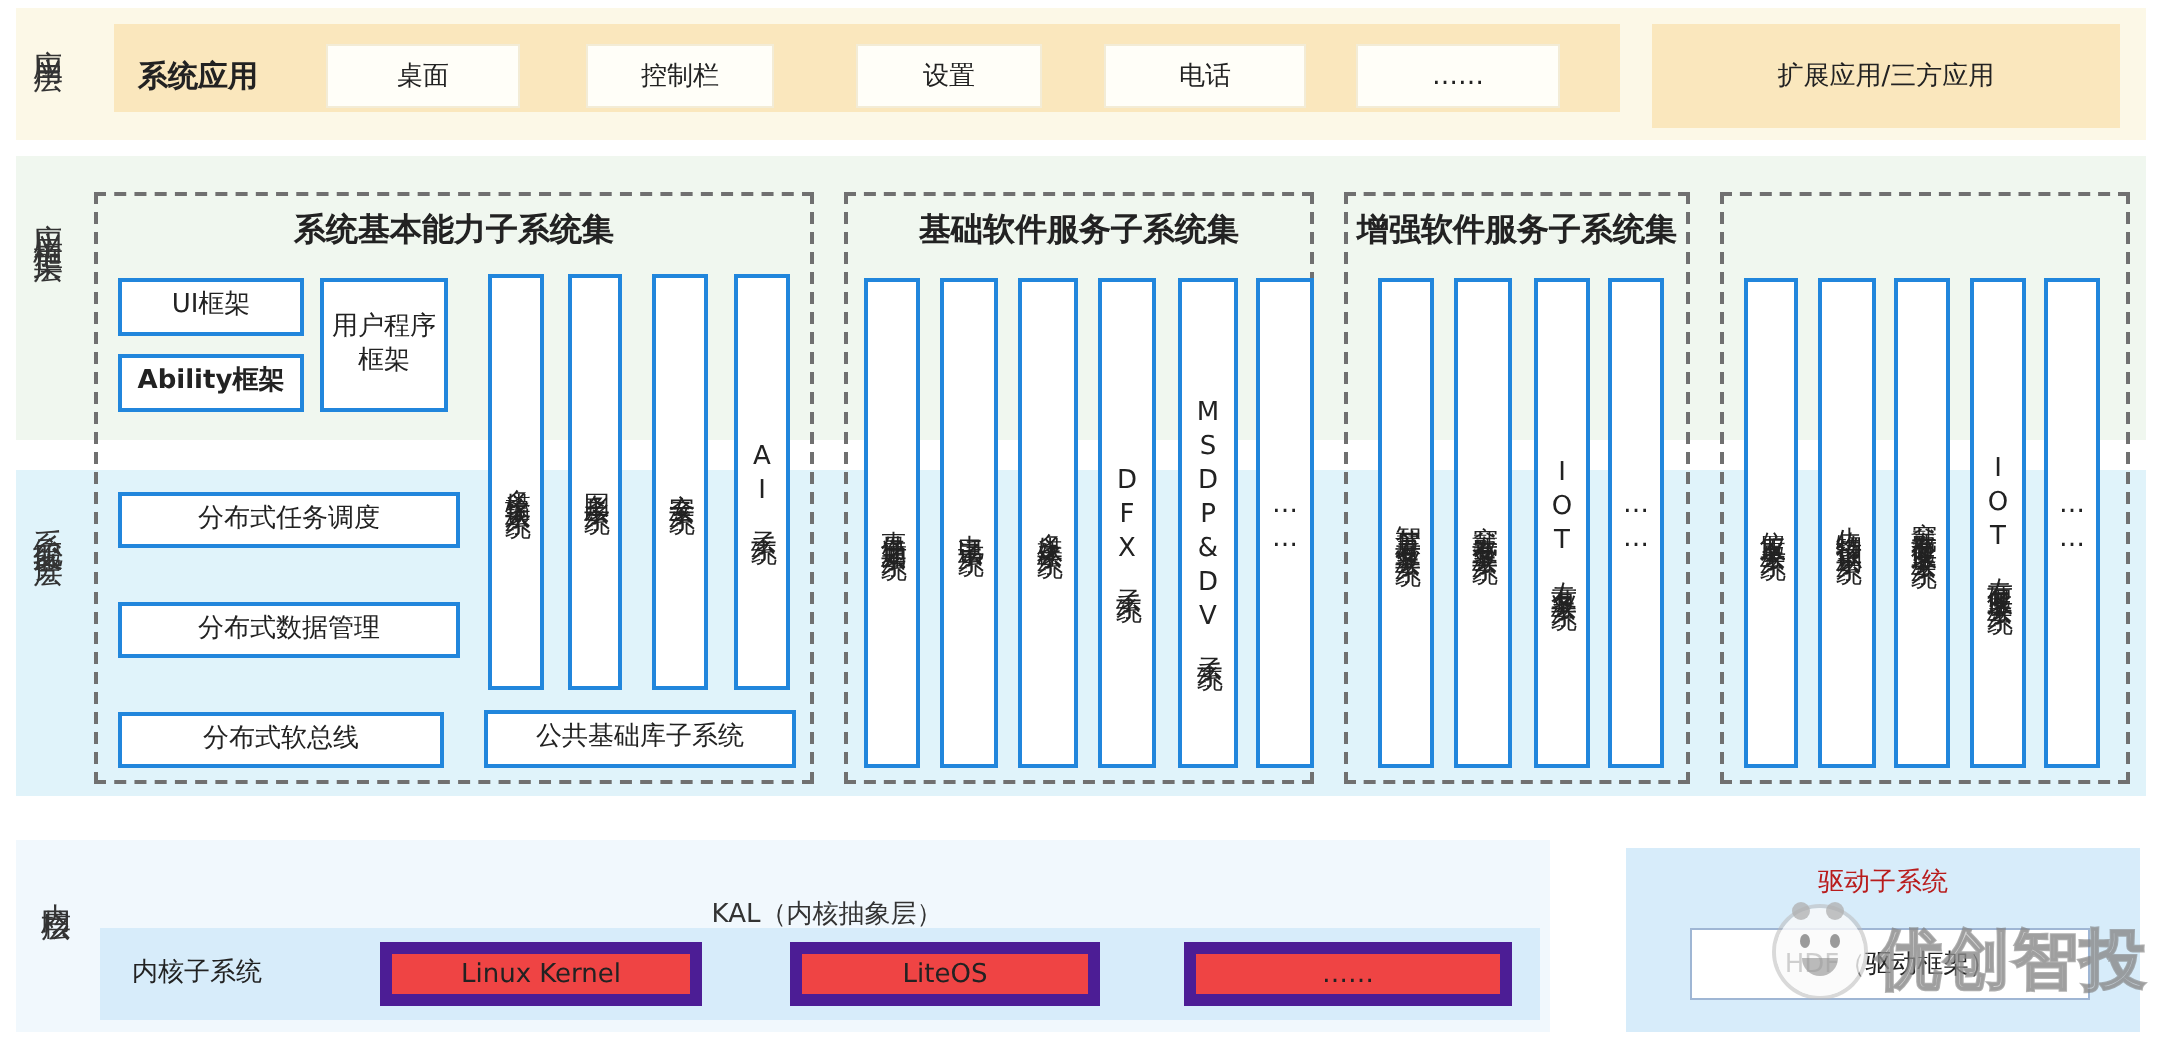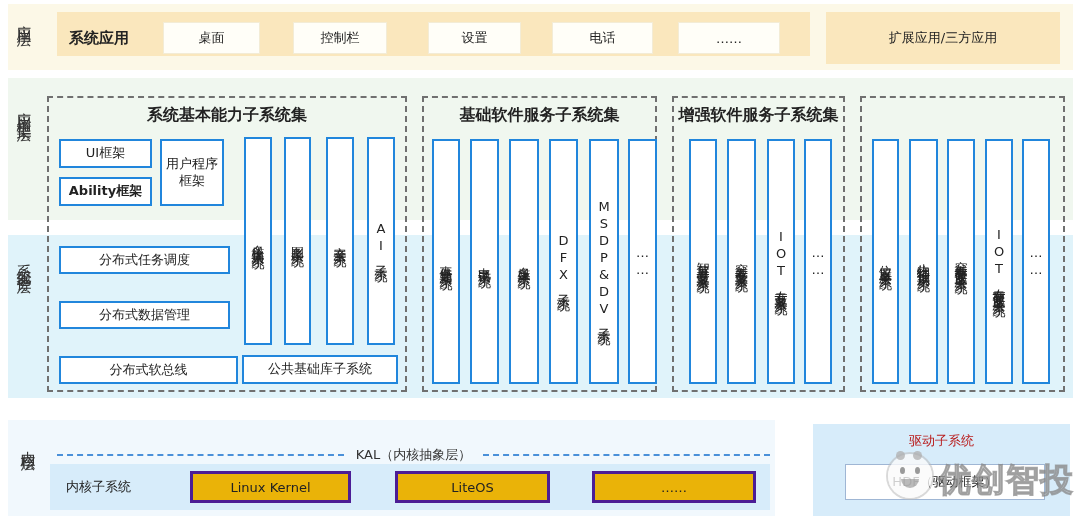--- a/index.html
+++ b/index.html
@@ -24,26 +24,26 @@
   
   .group{position:absolute;top:96px;height:296px;border:2px dashed #707070;box-sizing:border-box;}
   .group-title{position:absolute;top:7px;left:0;right:0;text-align:center;font-size:16px;font-weight:600;color:#222;white-space:nowrap;}
   .vbar{position:absolute;background:#fff;border:2px solid #2186DC;box-sizing:border-box;
     display:flex;align-items:center;justify-content:center;}
   .vbar span{writing-mode:vertical-rl;text-orientation:upright;font-size:13px;letter-spacing:2px;line-height:1;color:#222;}
   .node{position:absolute;background:#fff;border:2px solid #2186DC;box-sizing:border-box;
     display:flex;align-items:center;justify-content:center;font-size:13px;color:#222;text-align:center;line-height:1.3;}
   
   .band-kernel{position:absolute;left:8px;top:420px;width:767px;height:96px;background:#F1F8FD;}
-  .kal{position:absolute;left:57px;top:446px;width:713px;display:flex;align-items:center;font-size:13px;color:#333;}
+  .kal{position:absolute;left:57px;top:446px;width:713px;display:flex;align-items:center;font-size:13px;color:#333;flex-direction:column;}
   .kal .dash{flex:1;height:0;border-top:2px dashed #4A90D9;}
   .kal .kal-text{padding:0 12px;white-space:nowrap;}
   .kernel-row{position:absolute;left:50px;top:464px;width:720px;height:46px;background:#D7ECFA;}
   .kernel-row-label{position:absolute;left:16px;top:0;height:46px;line-height:46px;font-size:13px;color:#222;}
-  .kbox{position:absolute;top:7px;height:32px;background:#eab308;border:3px solid #4c1d95;box-sizing:border-box;
+  .kbox{position:absolute;top:7px;height:32px;background:#ef4444;border:6px solid #4c1d95;box-sizing:border-box;
     display:flex;align-items:center;justify-content:center;font-size:13px;color:#222;}
   .driver-panel{position:absolute;left:813px;top:424px;width:257px;height:92px;background:#D7ECFA;}
   .driver-title{position:absolute;top:8px;left:0;right:0;text-align:center;font-size:13px;color:#b91c1c;}
   .driver-box{position:absolute;left:32px;top:40px;width:200px;height:36px;background:#fff;border:1px solid #9FB6D4;
     box-sizing:border-box;display:flex;align-items:center;justify-content:center;font-size:13px;color:#222;}
   
   .wm{position:absolute;left:884px;top:448px;width:196px;height:58px;z-index:5;pointer-events:none;}
   .wm-logo{position:absolute;left:4px;top:6px;width:44px;height:44px;border-radius:50%;
     background:rgba(250,250,250,0.8);box-shadow:0 0 0 2px rgba(185,185,185,0.55);}
   .wm-ear{position:absolute;width:9px;height:9px;border-radius:50%;background:rgba(175,175,175,0.75);top:-3px;}
@@ -75,21 +75,21 @@
   <div class="vlabel" style="left:16px;top:100px;">应用框架层</div>
   <div class="vlabel" style="left:16px;top:252px;">系统服务层</div>
 
   <div class="group" style="left:47px;width:360px;">
     <div class="group-title">系统基本能力子系统集</div>
     <div class="node" style="left:10px;top:41px;width:93px;height:29px;">UI框架</div>
     <div class="node" style="left:10px;top:79px;width:93px;height:29px;font-weight:bold;">Ability框架</div>
     <div class="node" style="left:111px;top:41px;width:64px;height:67px;">用户程序框架</div>
     <div class="node" style="left:10px;top:148px;width:171px;height:28px;">分布式任务调度</div>
     <div class="node" style="left:10px;top:203px;width:171px;height:28px;">分布式数据管理</div>
-    <div class="node" style="left:10px;top:258px;width:179px;height:28px;">分布式软总线</div>
+    <div class="node" style="left:10px;top:258px;width:163px;height:28px;">分布式软总线</div>
     <div class="vbar" style="left:195px;top:39px;width:28px;height:208px;">
         <span>多模输入子系统</span>
       </div>
     <div class="vbar" style="left:235px;top:39px;width:27px;height:208px;">
         <span>图形子系统</span>
       </div>
     <div class="vbar" style="left:277px;top:39px;width:28px;height:208px;">
         <span>安全子系统</span>
       </div>
     <div class="vbar" style="left:318px;top:39px;width:28px;height:208px;">

